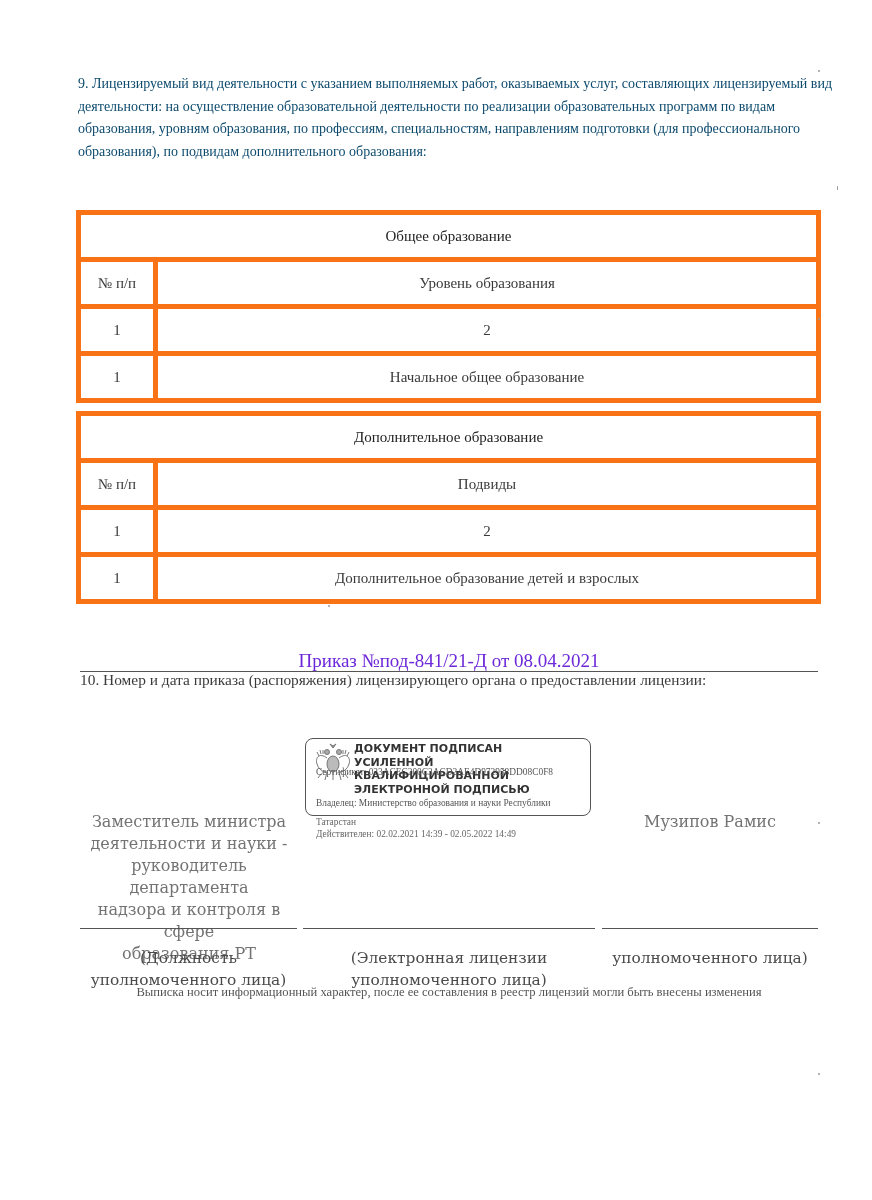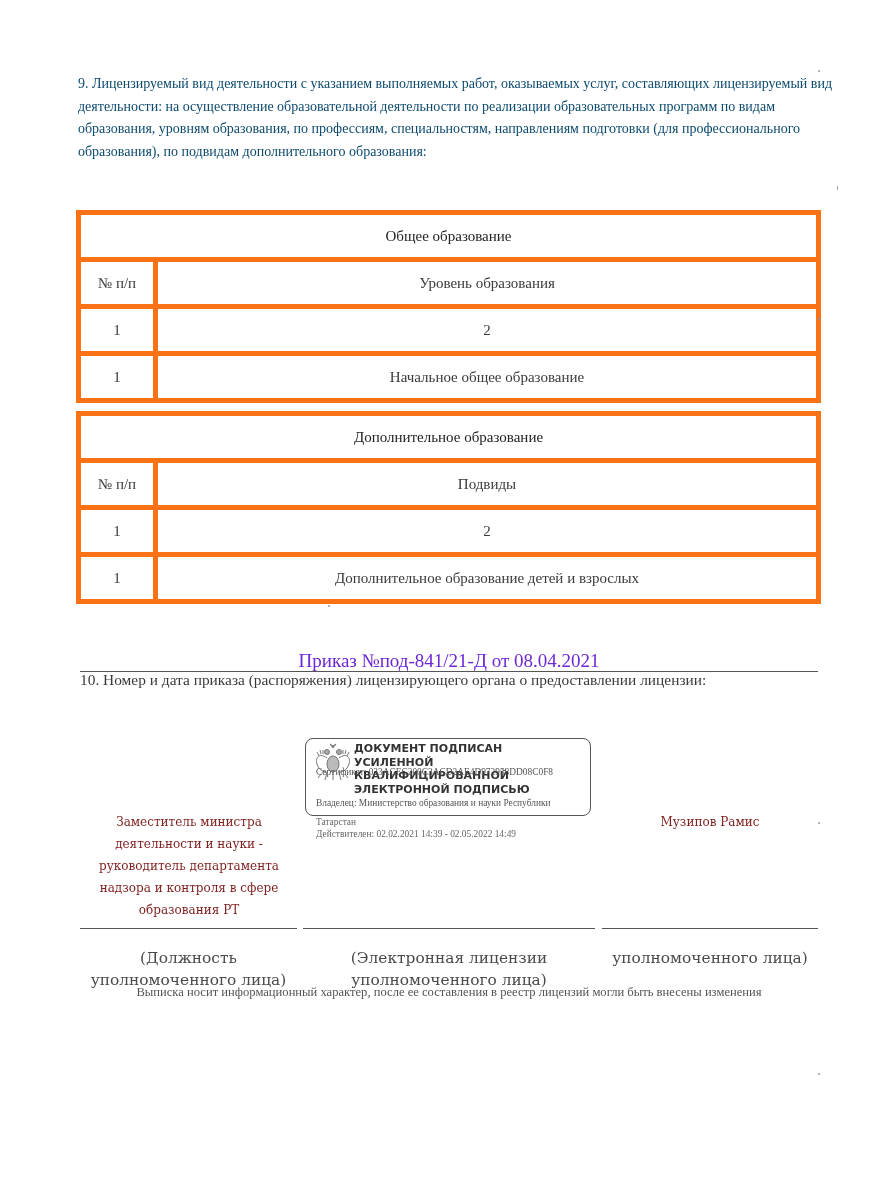--- a/index.html
+++ b/index.html
@@ -35,21 +35,21 @@
   .stamp-title {
     left: 48px; top: 3px; width: 236px; text-align: left;
     font-family: "DejaVu Sans", "Liberation Sans", sans-serif;
     font-weight: bold; font-size: 11px; line-height: 13.5px; color: #333;
   }
   .stamp-line {
     left: 10px; font-size: 9.4px; color: #555; white-space: nowrap;
   }
   .stamp-after { left: 316px; font-size: 9.4px; color: #666; white-space: nowrap; }
   .sig-col {
-    text-align: center; font-size: 12px; line-height: 22px; color: #7f1d1d;
+    text-align: center; font-size: 16px; line-height: 22px; color: #737373;
     font-family: "DejaVu Serif", "Liberation Serif", serif;
   }
   .sig-line { top: 928px; height: 0; border-top: 1.5px solid #555; }
   .caption { top: 931px; text-align: center; font-size: 15.4px; line-height: 22px; color: #4a4a4a;
     font-family: "DejaVu Serif", "Liberation Serif", serif; margin-top: 16px; }
   .footer-note { left: 80px; top: 985px; width: 738px; text-align: center; font-size: 12.6px; color: #555; }
   .speck { width: 2px; height: 2px; background: #999; border-radius: 1px; }
 </style>
 </head>
 <body>

